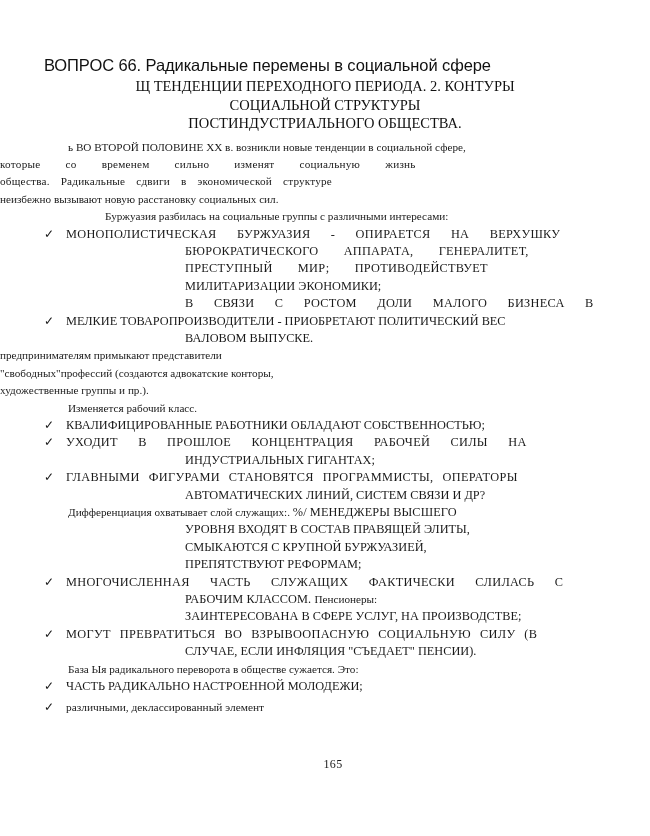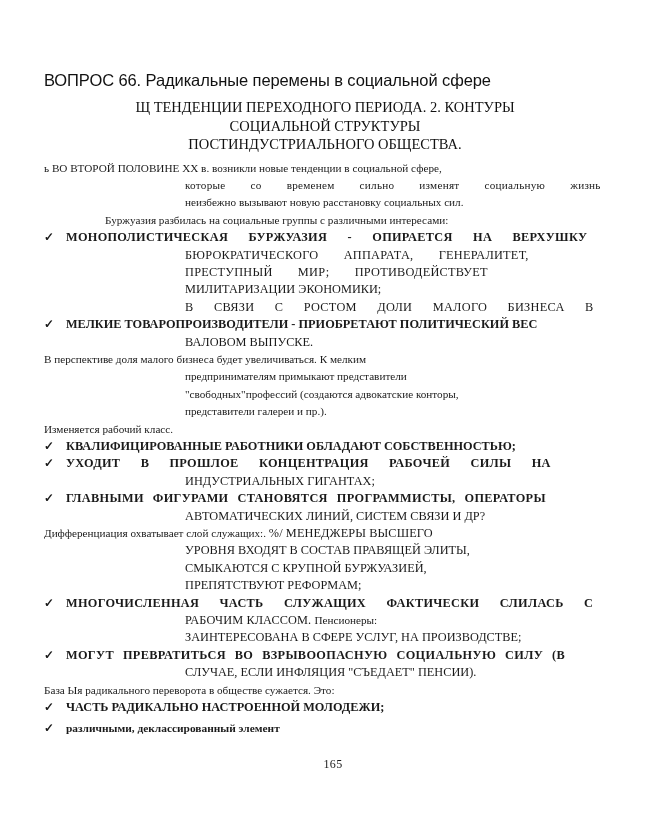--- a/index.html
+++ b/index.html
@@ -19,21 +19,21 @@
     position: relative;
     width: 650px;
     height: 836px;
     background: #ffffff;
     overflow: hidden;
   }
 
   .doc-body {
     position: absolute;
     left: 0;
-    top: 15px;
+    top: 0;
     width: 650px;
   }
 
   
   .main-title {
     font-family: "Liberation Sans", "DejaVu Sans", sans-serif;
     font-size: 16.5px;
     line-height: 20px;
     color: #111;
     text-align: left;
@@ -41,61 +41,59 @@
     padding: 55px 0 0 44px;
     white-space: nowrap;
     letter-spacing: -0.1px;
   }
 
   .sub-title {
     font-family: "Liberation Serif", "DejaVu Serif", serif;
     font-size: 14.5px;
     line-height: 18.5px;
     text-align: center;
-    margin: 8px 0 0 0;
+    margin: 2px 0 0 0;
     padding: 0 66px 0 66px;
     color: #111;
   }
 
   
   .row {
     font-size: 11.4px;
     line-height: 17.4px;
     color: #1a1a1a;
     margin: 0;
     padding: 0;
     white-space: pre;
   }
 
   
   .lead {
-    padding-left: 44px;
+    padding-left: 68px;
     font-size: 11.2px;
   }
 
   
   .caps {
     font-size: 12.3px;
     letter-spacing: 0.1px;
   }
 
   
   .ind {
     padding-left: 185px;
   }
   .ind-lead {
-    padding-left: 185px;
     font-size: 11.2px;
   }
 
   
   .bullet {
     padding-left: 44px;
     display: block;
-    font-weight: bold;
   }
   .bullet .mark {
     display: inline-block;
     width: 22px;
     font-size: 12px;
     color: #1a1a1a;
   }
 
   
   .track-1 { letter-spacing: 0.35px; word-spacing: 5.5px; }
@@ -136,37 +134,37 @@
     <div class="main-title">ВОПРОС 66. Радикальные перемены в социальной сфере</div>
 
     <div class="sub-title">
       <span class="blk">Щ ТЕНДЕНЦИИ ПЕРЕХОДНОГО ПЕРИОДА. 2. КОНТУРЫ</span>
       <span class="blk">СОЦИАЛЬНОЙ СТРУКТУРЫ</span>
       <span class="blk">ПОСТИНДУСТРИАЛЬНОГО ОБЩЕСТВА.</span>
     </div>
 
     <div class="row lead s1">ь ВО ВТОРОЙ ПОЛОВИНЕ XX в. возникли новые тенденции в социальной сфере,</div>
     <div class="row ind-lead track-7">которые со временем сильно изменят социальную жизнь</div>
+    <div class="row ind-lead track-6">общества. Радикальные сдвиги в экономической структуре</div>
     <div class="row ind-lead tight">неизбежно вызывают новую расстановку социальных сил.</div>
 
     <div class="row lead indent-sm">Буржуазия разбилась на социальные группы с различными интересами:</div>
 
     <div class="row bullet caps track-3"><span class="mark">✓</span><span>МОНОПОЛИСТИЧЕСКАЯ БУРЖУАЗИЯ - ОПИРАЕТСЯ НА ВЕРХУШКУ</span></div>
     <div class="row ind caps track-7">БЮРОКРАТИЧЕСКОГО АППАРАТА, ГЕНЕРАЛИТЕТ,</div>
     <div class="row ind caps track-7">ПРЕСТУПНЫЙ МИР; ПРОТИВОДЕЙСТВУЕТ</div>
     <div class="row ind caps tight">МИЛИТАРИЗАЦИИ ЭКОНОМИКИ;</div>
 
     <div class="row ind caps track-3">В СВЯЗИ С РОСТОМ ДОЛИ МАЛОГО БИЗНЕСА В</div>
     <div class="row bullet caps tight"><span class="mark">✓</span><span>МЕЛКИЕ ТОВАРОПРОИЗВОДИТЕЛИ - ПРИОБРЕТАЮТ ПОЛИТИЧЕСКИЙ ВЕС</span></div>
     <div class="row ind caps tight">ВАЛОВОМ ВЫПУСКЕ.</div>
 
-    <div class="row lead">В перспективе доля малого бизнеса будет увеличиваться. К мелким</div>
     <div class="row ind-lead tight">предпринимателям примыкают представители</div>
     <div class="row ind-lead tight">"свободных"профессий (создаются адвокатские конторы,</div>
-    <div class="row ind-lead tight">представители галереи и пр.).</div>
+    <div class="row ind-lead tight">художественные группы и пр.).</div>
 
     <div class="row lead">Изменяется рабочий класс.</div>
 
     <div class="row bullet caps tight"><span class="mark">✓</span><span>КВАЛИФИЦИРОВАННЫЕ РАБОТНИКИ ОБЛАДАЮТ СОБСТВЕННОСТЬЮ;</span></div>
 
     <div class="row bullet caps track-3"><span class="mark">✓</span><span>УХОДИТ В ПРОШЛОЕ КОНЦЕНТРАЦИЯ РАБОЧЕЙ СИЛЫ НА</span></div>
     <div class="row ind caps tight">ИНДУСТРИАЛЬНЫХ ГИГАНТАХ;</div>
 
     <div class="row bullet caps track-1"><span class="mark">✓</span><span>ГЛАВНЫМИ ФИГУРАМИ СТАНОВЯТСЯ ПРОГРАММИСТЫ, ОПЕРАТОРЫ</span></div>
     <div class="row ind caps tight">АВТОМАТИЧЕСКИХ ЛИНИЙ, СИСТЕМ СВЯЗИ И ДР?</div>

